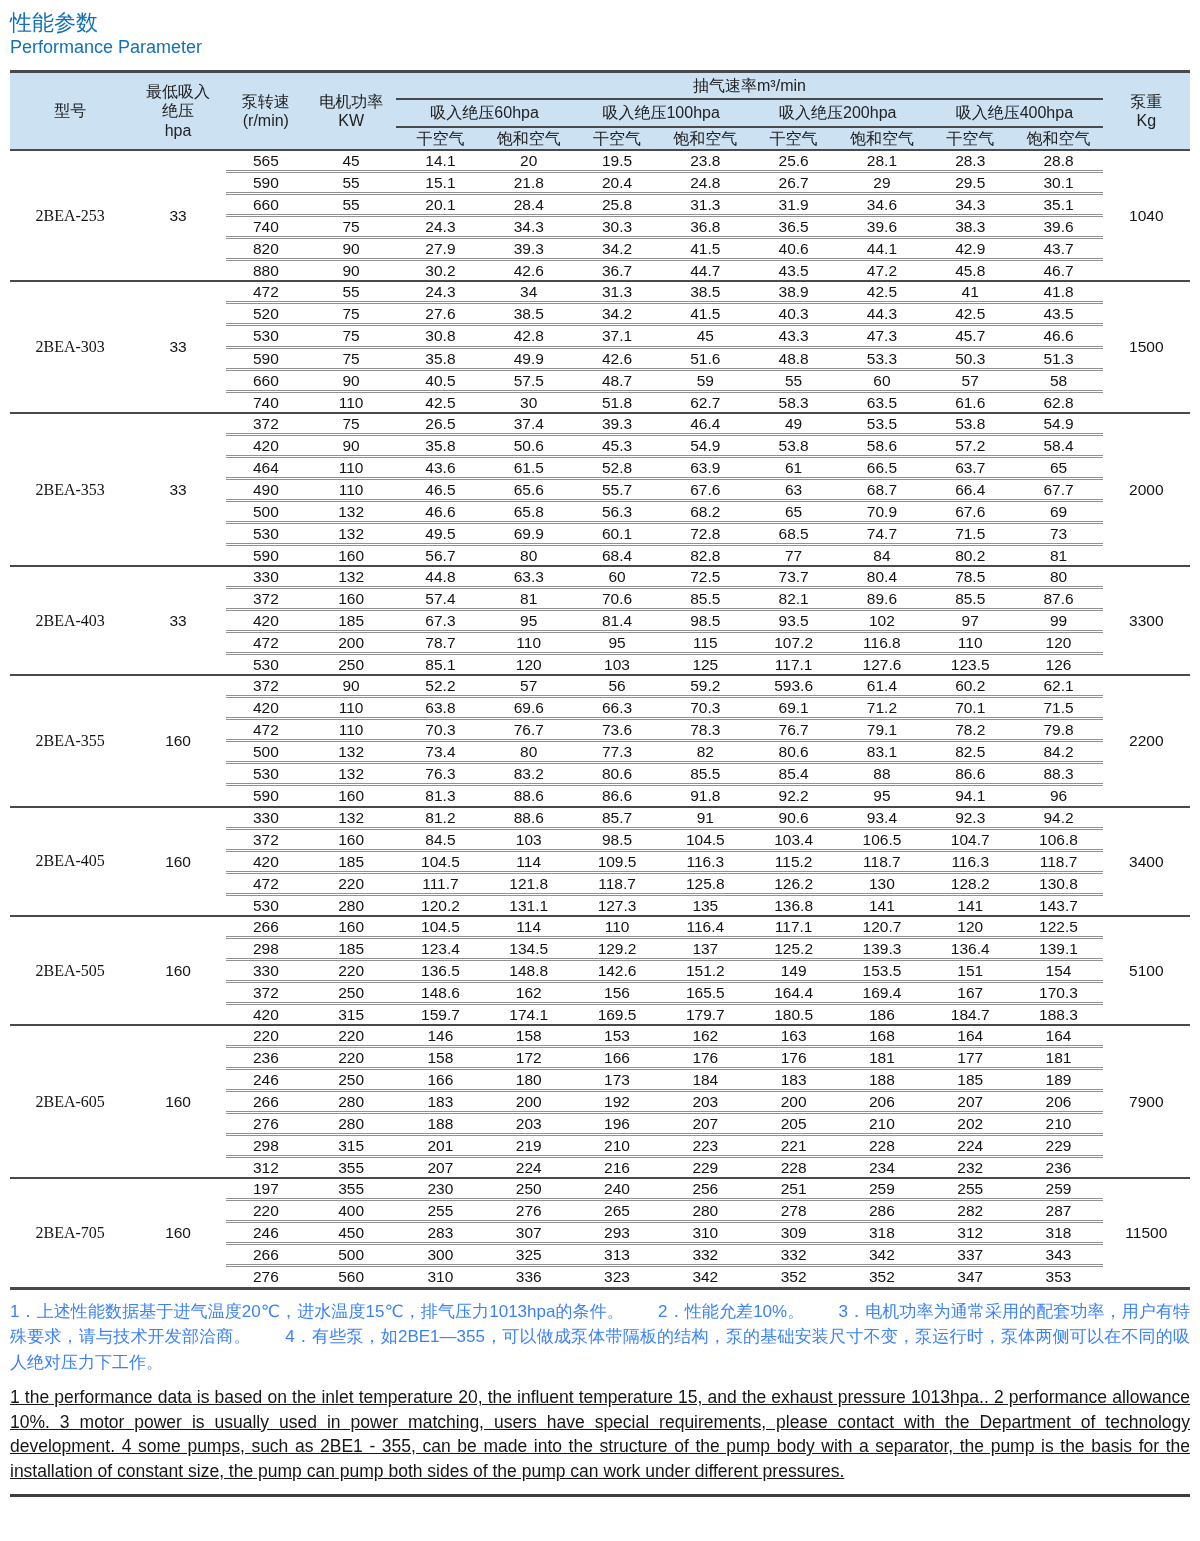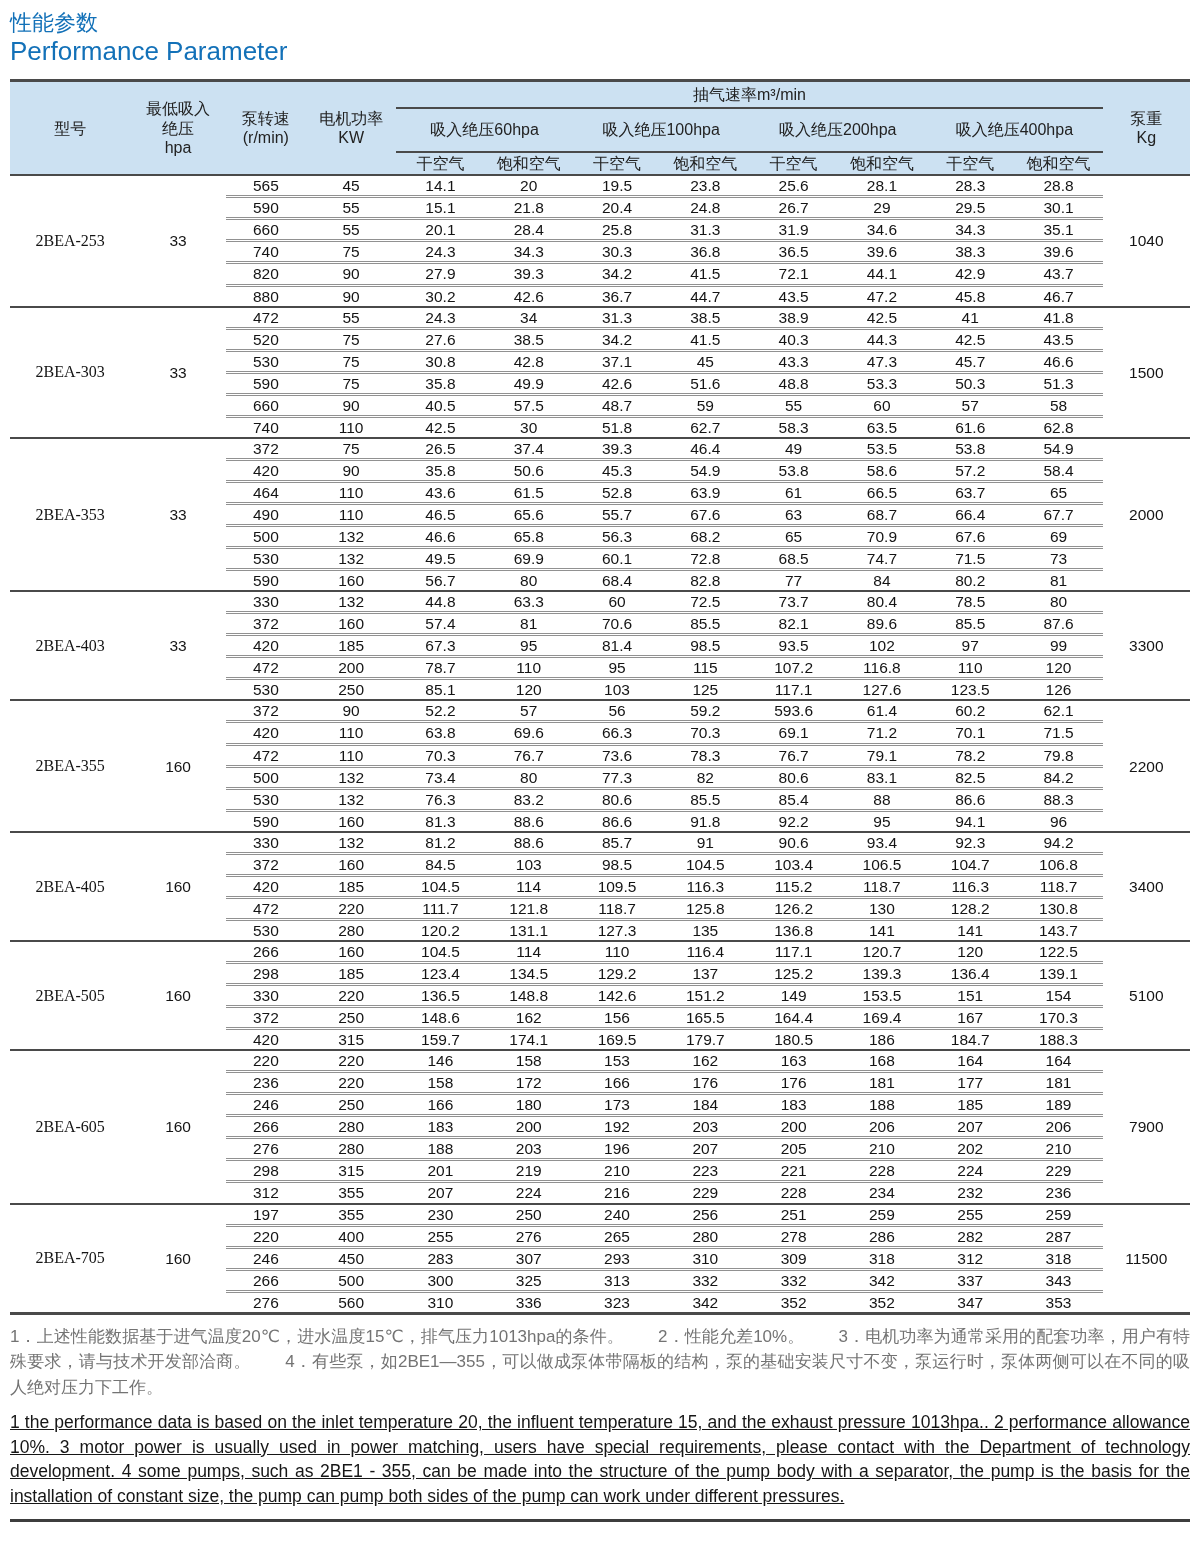--- a/index.html
+++ b/index.html
@@ -21,21 +21,21 @@
   .page{padding:8px 10px 0 10px;}
   .title-zh{
     margin:2px 0 0 0;
     font-size:22px;
     font-weight:normal;
     color:var(--accent);
     line-height:1.2;
   }
   .title-en{
     margin:1px 0 12px 0;
-    font-size:26px;
+    font-size:18px;
     font-weight:normal;
     color:var(--accent);
     line-height:1.15;
   }
   table.perf{
     width:1180px;
     border-collapse:collapse;
     table-layout:fixed;
     border-top:3px solid var(--rule-dark);
     border-bottom:3px solid var(--rule-dark);
@@ -44,42 +44,42 @@
     background:var(--header-bg);
     font-weight:normal;
     font-size:16px;
     color:#222;
     text-align:center;
     vertical-align:middle;
     padding:1px 0;
     line-height:1.22;
   }
   thead tr.h1{height:27px;}
-  thead tr.h2{height:44px;}
+  thead tr.h2{height:28px;}
   thead tr.h3{height:20px;}
   th.group-rate{border-bottom:2px solid var(--rule-dark);}
   th.group-press{border-bottom:2px solid var(--rule-dark);}
   thead th.hb{border-bottom:2px solid var(--rule-dark);}
   tbody td{
     text-align:center;
     vertical-align:middle;
     font-size:15.5px;
     height:21px;
     padding:1px 0;
     line-height:1.1;
     color:var(--txt);
   }
   tbody tr.sec-rest td{border-top:3px double var(--rule-gray);}
   tbody tr.sec-first td{border-top:2px solid var(--rule-dark);}
   tbody td.model-cell{font-size:16px;font-family:Liberation Serif, serif;}
   .notes-zh{
     margin:9px 0 0 0;
     font-size:17px;
     line-height:1.5;
-    color:#737373;
+    color:#3b82f6;
     text-align:justify;
   }
   .notes-en{
     margin:10px 0 0 0;
     font-size:17.5px;
     line-height:1.4;
     color:#161616;
     text-align:justify;
     text-decoration:underline;
   }
@@ -191,21 +191,21 @@
           <td>38.3</td>
           <td>39.6</td>
         </tr>
         <tr class="sec-rest">
           <td>820</td>
           <td>90</td>
           <td>27.9</td>
           <td>39.3</td>
           <td>34.2</td>
           <td>41.5</td>
-          <td>72.1</td>
+          <td>40.6</td>
           <td>44.1</td>
           <td>42.9</td>
           <td>43.7</td>
         </tr>
         <tr class="sec-rest">
           <td>880</td>
           <td>90</td>
           <td>30.2</td>
           <td>42.6</td>
           <td>36.7</td>

